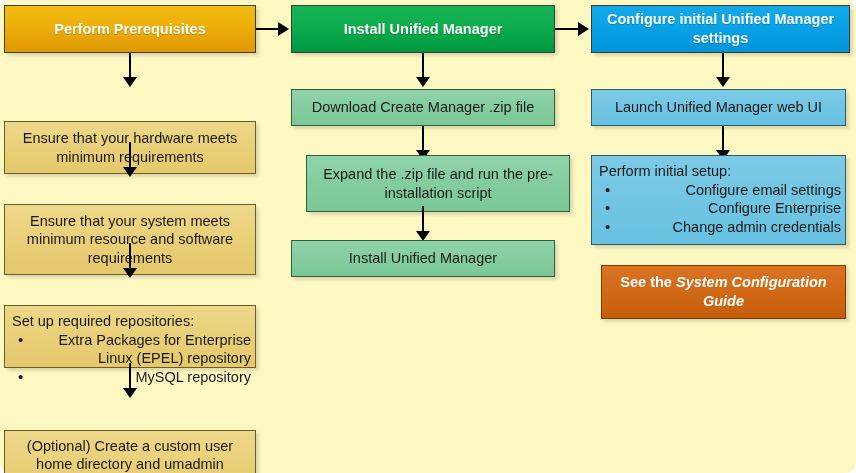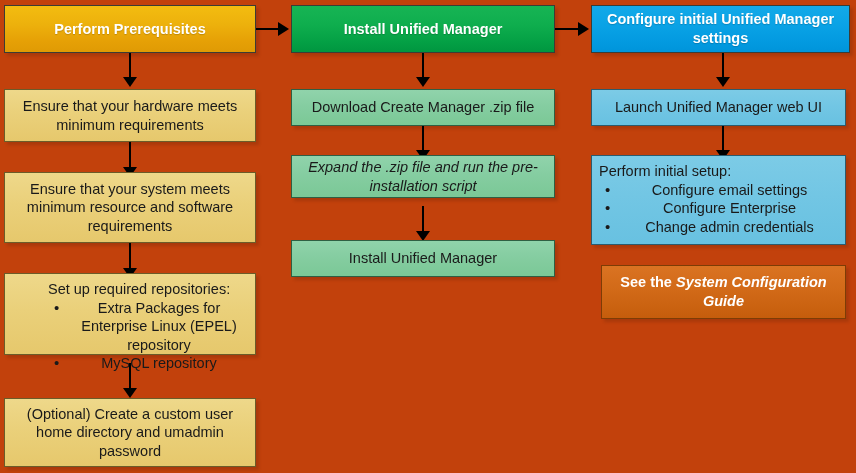--- a/index.html
+++ b/index.html
@@ -10,21 +10,22 @@
   body {
     width: 856px;
     height: 473px;
     font-family: "Liberation Sans", sans-serif;
     overflow: hidden;
   }
   .canvas {
     position: relative;
     width: 856px;
     height: 473px;
-    background: #c2410c;
+    background: #fef9c3;
+    border-radius: 11px;
   }
 
   
   .node {
     position: absolute;
     box-sizing: border-box;
     border: 1px solid #4a4a3f;
     box-shadow: 3px 3px 3px rgba(0,0,0,0.13);
     display: flex;
     flex-direction: column;
@@ -57,20 +58,21 @@
     background: linear-gradient(180deg,#17b454 0%, #0fae4e 40%, #04a045 78%, #009640 100%);
   }
   .node.header.blue {
     background: linear-gradient(180deg,#13a9e8 0%, #0aa3e6 40%, #039ae0 78%, #0094da 100%);
   }
 
   
   .node.body-gold {
     background: linear-gradient(180deg,#eed88a 0%, #ead07a 45%, #e6c86c 100%);
     border: 1px solid #6b5c2a;
+    margin-top: 32px;
   }
   .node.body-green {
     background: linear-gradient(180deg,#90d3ab 0%, #85cda1 45%, #7bc896 100%);
     border: 1px solid #2f5f43;
   }
   .node.body-blue {
     background: linear-gradient(180deg,#7ccbe6 0%, #72c6e4 45%, #68c1e1 100%);
     border: 1px solid #2c5b6d;
   }
   .node.ref-orange {
@@ -95,21 +97,21 @@
     padding: 0 0 0 7px;
     box-sizing: border-box;
   }
   .node.listbox ul {
     margin: 0;
     padding: 0 0 0 26px;
     list-style: none;
   }
   .node.listbox li {
     position: relative;
-    text-align: center;
+    text-align: right;
     padding: 0 4px 0 0;
   }
   .node.listbox li::before {
     content: "\2022";
     position: absolute;
     left: -13px;
     top: -1px;
     font-size: 15px;
   }
 
@@ -160,21 +162,21 @@
   <div class="vline" style="left:129px; top:142px; height:28px;"></div>
   <div class="arrow-down" style="left:123px; top:167px;"></div>
 
   <div class="node body-gold" style="left:4px; top:172px; width:252px; height:71px;">
     <span class="txt">Ensure that your system meets minimum resource and software requirements</span>
   </div>
 
   <div class="vline" style="left:129px; top:243px; height:28px;"></div>
   <div class="arrow-down" style="left:123px; top:268px;"></div>
 
-  <div class="node body-gold listbox" style="left:4px; top:273px; width:252px; height:82px;padding-left:36px;">
+  <div class="node body-gold listbox" style="left:4px; top:273px; width:252px; height:63px;">
     <span class="lead">Set up required repositories:</span>
     <ul>
       <li>Extra Packages for Enterprise Linux (EPEL) repository</li>
       <li>MySQL repository</li>
     </ul>
   </div>
 
   <div class="vline" style="left:129px; top:363px; height:28px;"></div>
   <div class="arrow-down" style="left:123px; top:388px;"></div>
 
@@ -192,21 +194,21 @@
   <div class="vline" style="left:422px; top:53px; height:27px;"></div>
   <div class="arrow-down" style="left:416px; top:77px;"></div>
 
   <div class="node body-green" style="left:291px; top:89px; width:264px; height:37px;">
     <span class="txt">Download Create Manager .zip file</span>
   </div>
 
   <div class="vline" style="left:422px; top:126px; height:27px;"></div>
   <div class="arrow-down" style="left:416px; top:150px;"></div>
 
-  <div class="node body-green" style="left:291px; top:155px; width:264px; height:43px;font-style:italic;">
+  <div class="node body-green" style="left:306px; top:155px; width:264px; height:57px;">
     <span class="txt">Expand the .zip file and run the pre-installation script</span>
   </div>
 
   <div class="vline" style="left:422px; top:206px; height:28px;"></div>
   <div class="arrow-down" style="left:416px; top:231px;"></div>
 
   <div class="node body-green" style="left:291px; top:240px; width:264px; height:37px;">
     <span class="txt">Install Unified Manager</span>
   </div>
 

